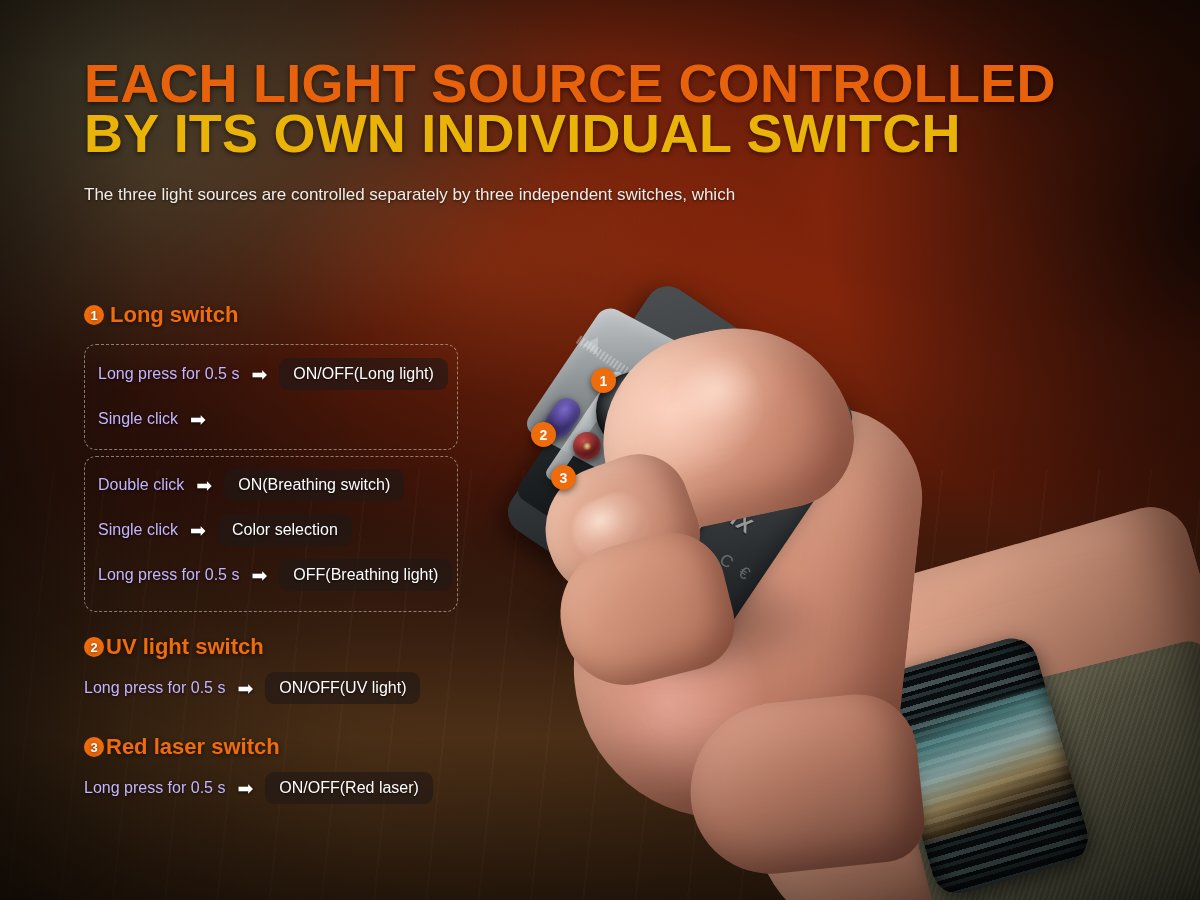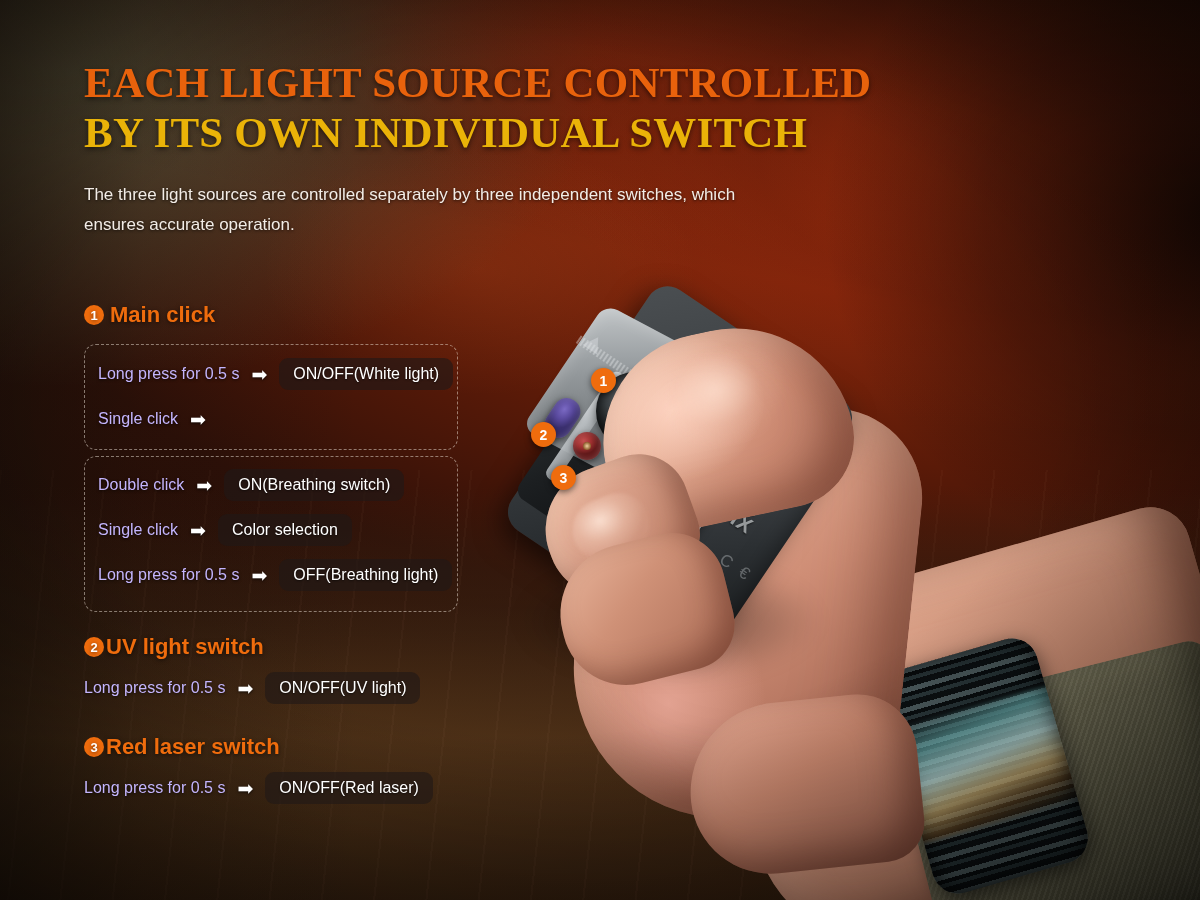--- a/index.html
+++ b/index.html
@@ -241,21 +241,21 @@
     left:520px;top:560px;width:300px;height:120px;
     background:radial-gradient(closest-side, rgba(0,0,0,.5), rgba(0,0,0,0));
     filter:blur(10px);
   }
 
   
   .content{position:absolute;left:0;top:0;width:1200px;height:900px;}
 
   h1.head{
     position:absolute;left:84px;top:58px;margin:0;
-    font-size:43px;line-height:50px;font-weight:700;letter-spacing:.2px;font-family:Liberation Serif, serif;
+    font-size:54px;line-height:50px;font-weight:700;letter-spacing:.2px;
   }
   .head .l1{display:block;color:#e8620c;text-shadow:0 2px 5px rgba(0,0,0,.55);}
   .head .l2{display:block;color:#eab308;text-shadow:0 2px 5px rgba(0,0,0,.55);}
 
   .sub{
     position:absolute;left:84px;top:180px;width:736px;
     color:#f2ece6;font-size:17px;line-height:30px;
     text-align:justify;text-shadow:0 1px 3px rgba(0,0,0,.65);
   }
   .sub .last{text-align:left;}
@@ -379,33 +379,32 @@
 
   <div class="content">
 
     <h1 class="head">
       <span class="l1">EACH LIGHT SOURCE CONTROLLED</span>
       <span class="l2">BY ITS OWN INDIVIDUAL SWITCH</span>
     </h1>
 
     <div class="sub">
       <div>The three light sources are controlled separately by three independent switches, which</div>
-      <div class="last">ensures accurate operation.</div>
     </div>
 
     <div class="sec-head sec1">
       <span class="badge">1</span>
-      <span>Main click</span>
+      <span>Long switch</span>
     </div>
 
     <div class="dashbox box1"></div>
     <div class="row r1">
       <span class="rlabel">Long press for 0.5 s</span>
       <span class="arrow">➡</span>
-      <span class="chip">ON/OFF(White light)</span>
+      <span class="chip">ON/OFF(Long light)</span>
     </div>
     <div class="row r2">
       <span class="rlabel">Single click</span>
       <span class="arrow">➡</span>
     </div>
 
     <div class="dashbox box2"></div>
     <div class="row r3">
       <span class="rlabel">Double click</span>
       <span class="arrow">➡</span>

